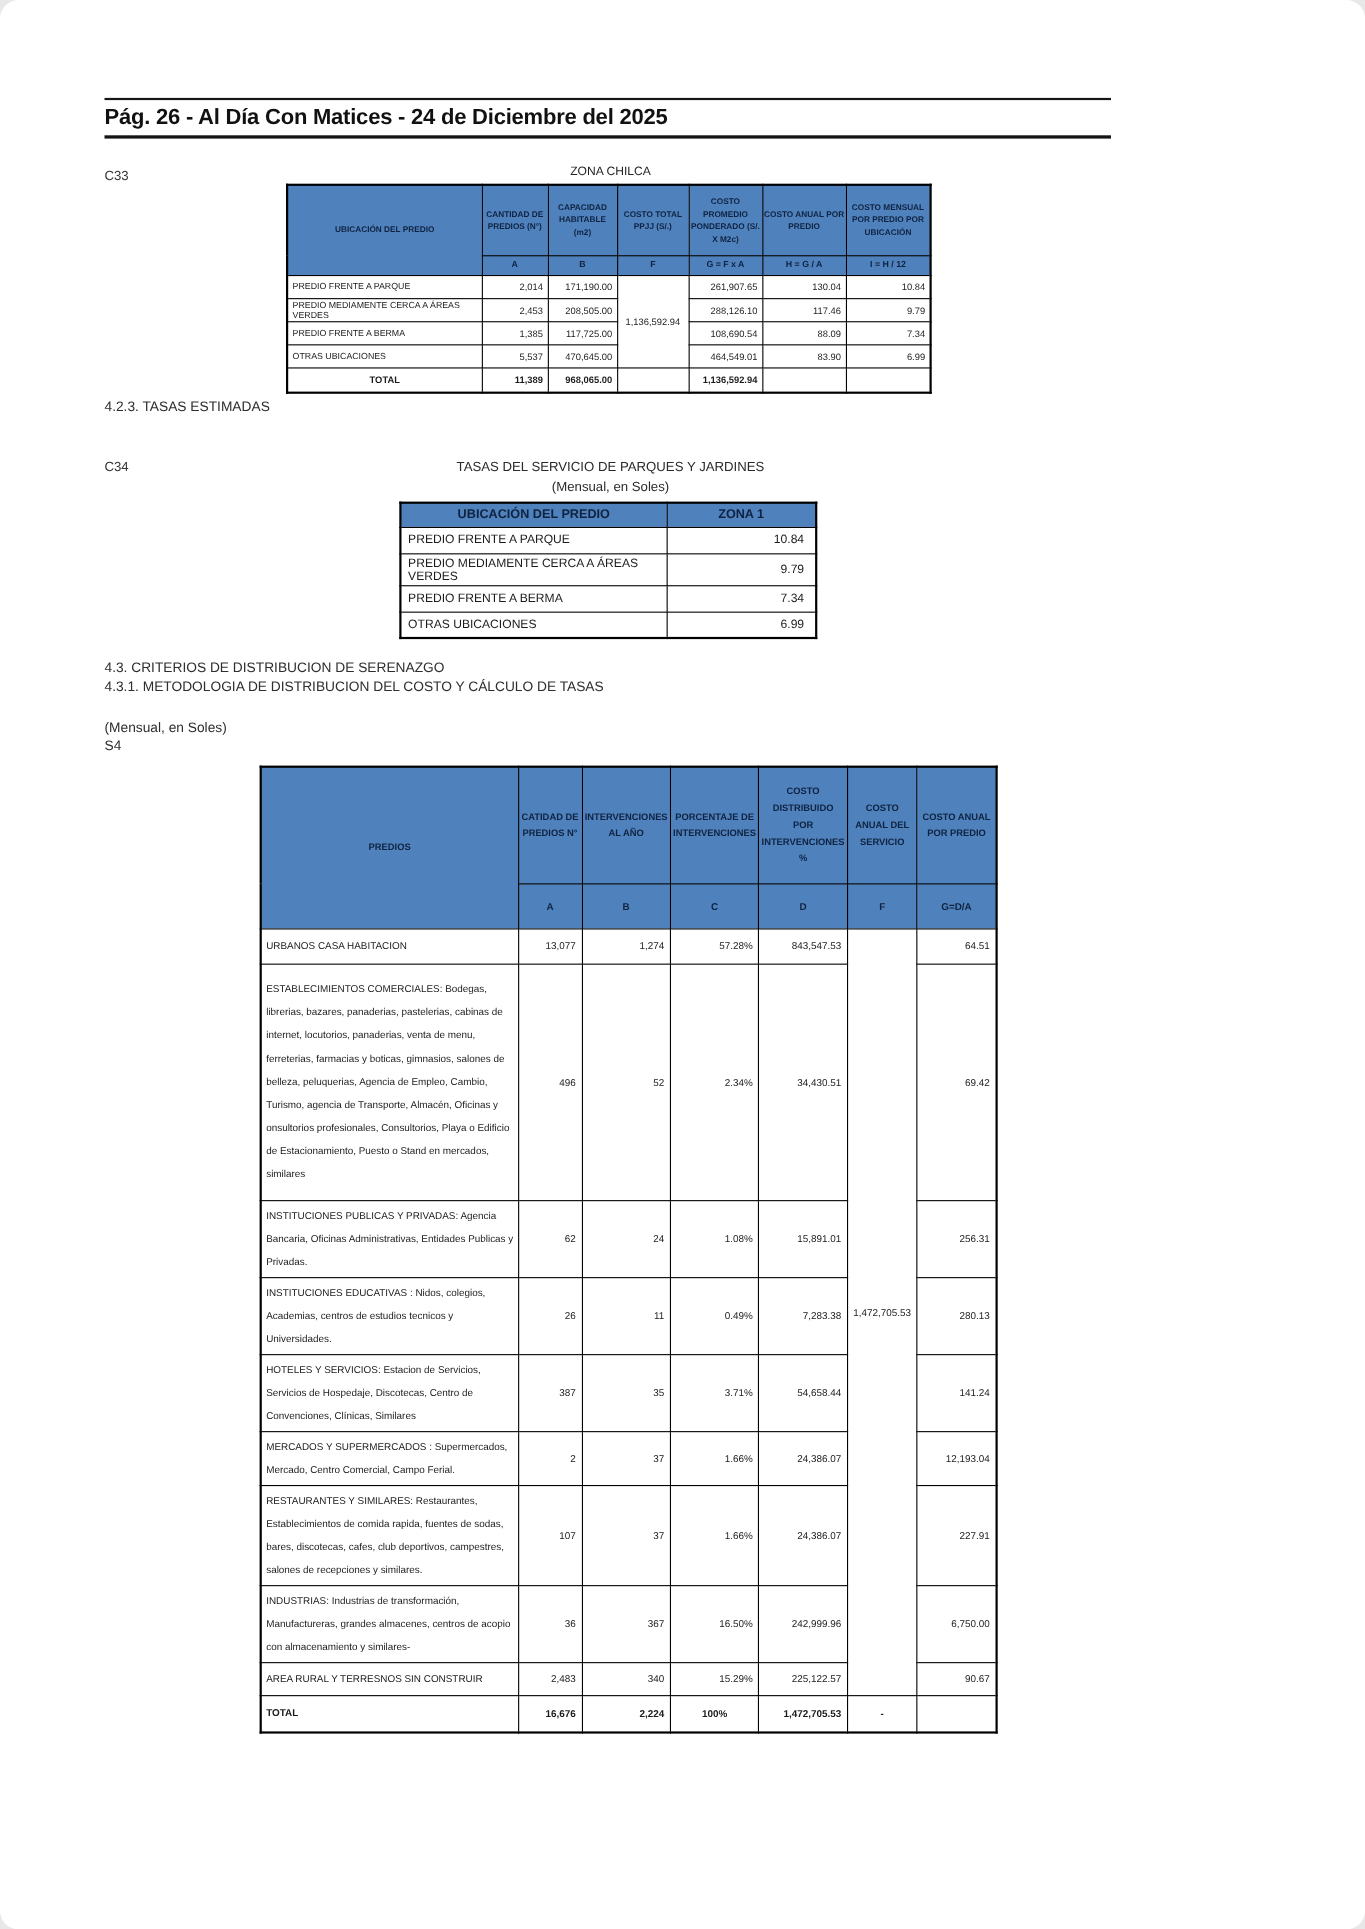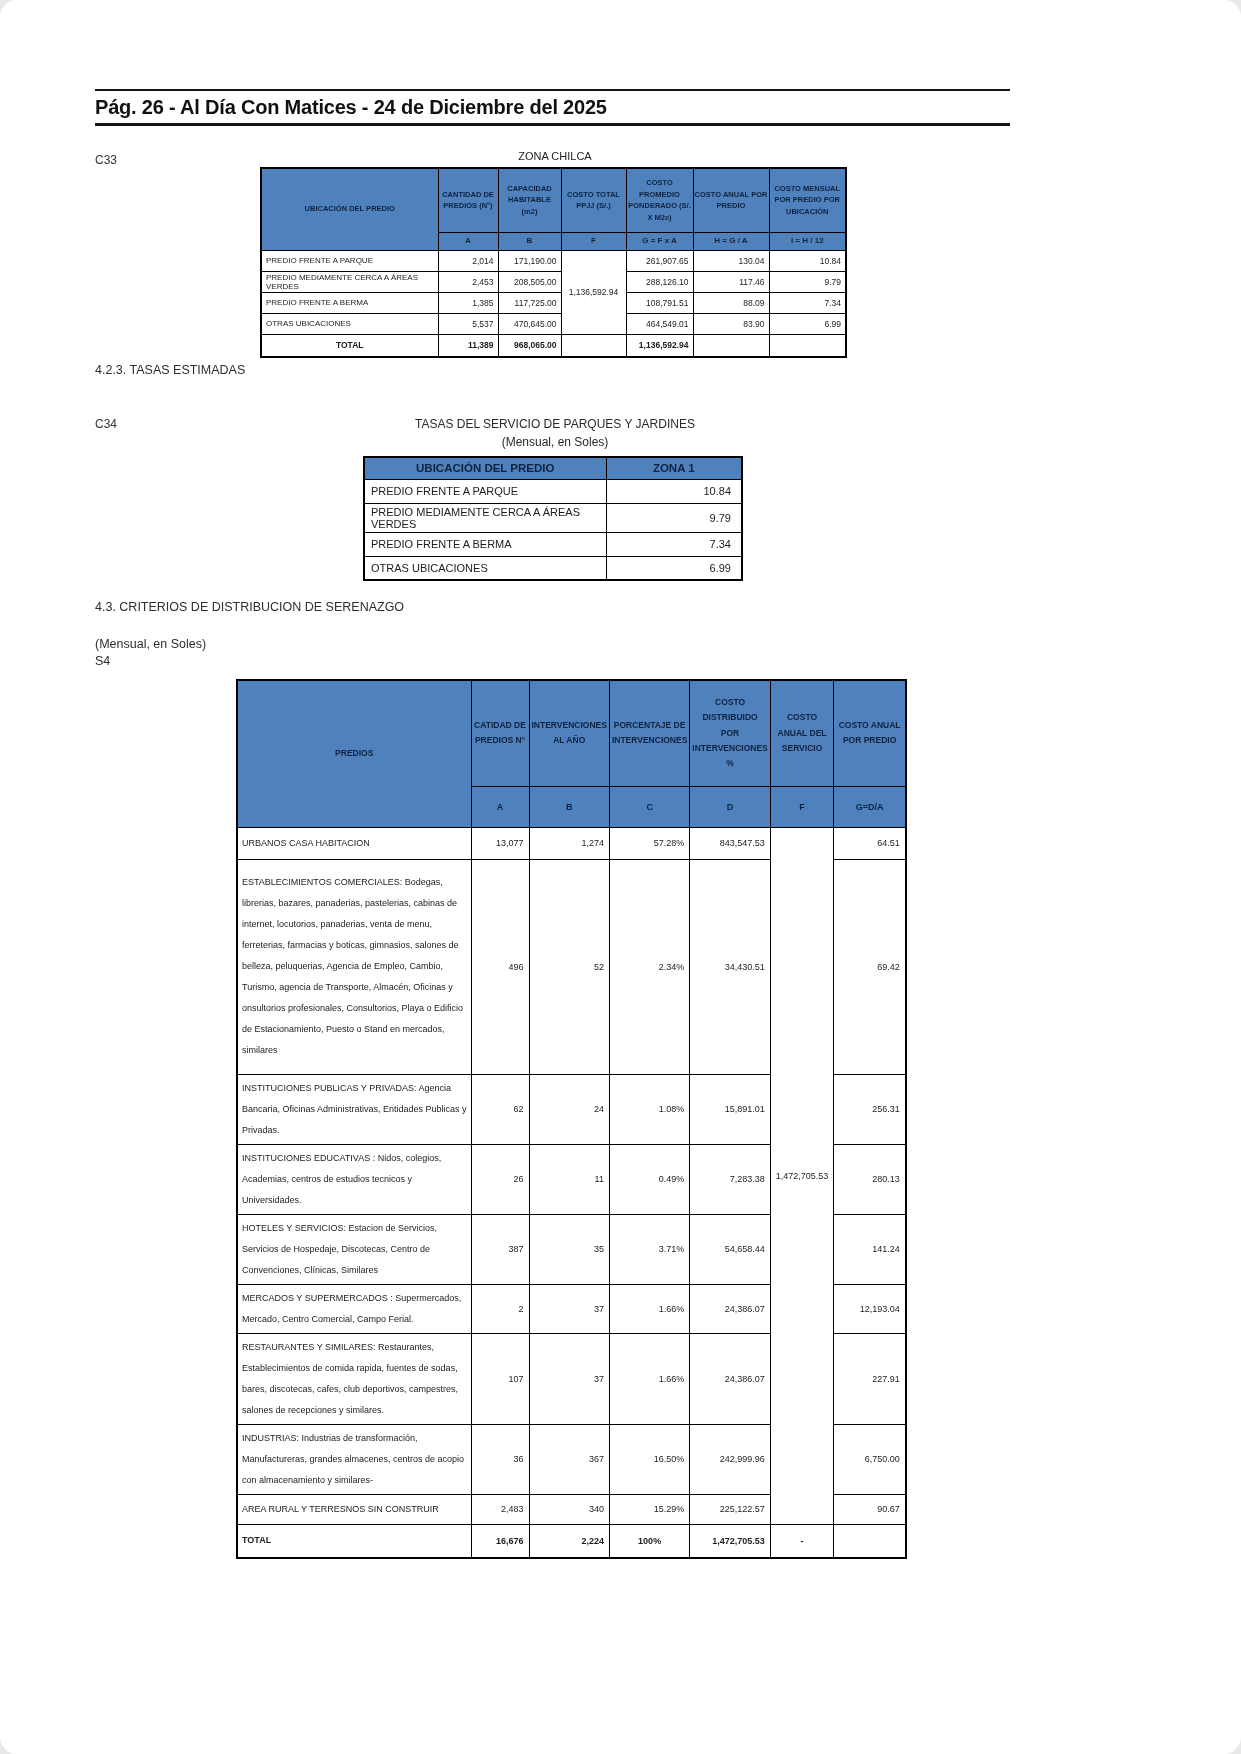--- a/index.html
+++ b/index.html
@@ -125,21 +125,21 @@
           <td class="num">2,453</td>
           <td class="num">208,505.00</td>
           <td class="num">288,126.10</td>
           <td class="num">117.46</td>
           <td class="num">9.79</td>
         </tr>
         <tr>
           <td class="lbl">PREDIO FRENTE A BERMA</td>
           <td class="num">1,385</td>
           <td class="num">117,725.00</td>
-          <td class="num">108,791.51</td>
+          <td class="num">108,690.54</td>
           <td class="num">88.09</td>
           <td class="num">7.34</td>
         </tr>
         <tr>
           <td class="lbl">OTRAS UBICACIONES</td>
           <td class="num">5,537</td>
           <td class="num">470,645.00</td>
           <td class="num">464,549.01</td>
           <td class="num">83.90</td>
           <td class="num">6.99</td>
@@ -189,20 +189,21 @@
         <tr>
           <td>OTRAS UBICACIONES</td>
           <td class="num">6.99</td>
         </tr>
       </tbody>
         </table>
     </div>
 
     <div class="spacer-18"></div>
     <div class="heading">4.3. CRITERIOS DE DISTRIBUCION DE SERENAZGO</div>
+    <div class="heading">4.3.1. METODOLOGIA DE DISTRIBUCION DEL COSTO Y CÁLCULO DE TASAS</div>
 
     <div class="s4-titleblock">
       <div class="heading">(Mensual, en Soles)</div>
       <div class="heading">S4</div>
     </div>
 
     <table class="t-s4">
       <colgroup>
         <col style="width:234px">
           <col style="width:58px">

